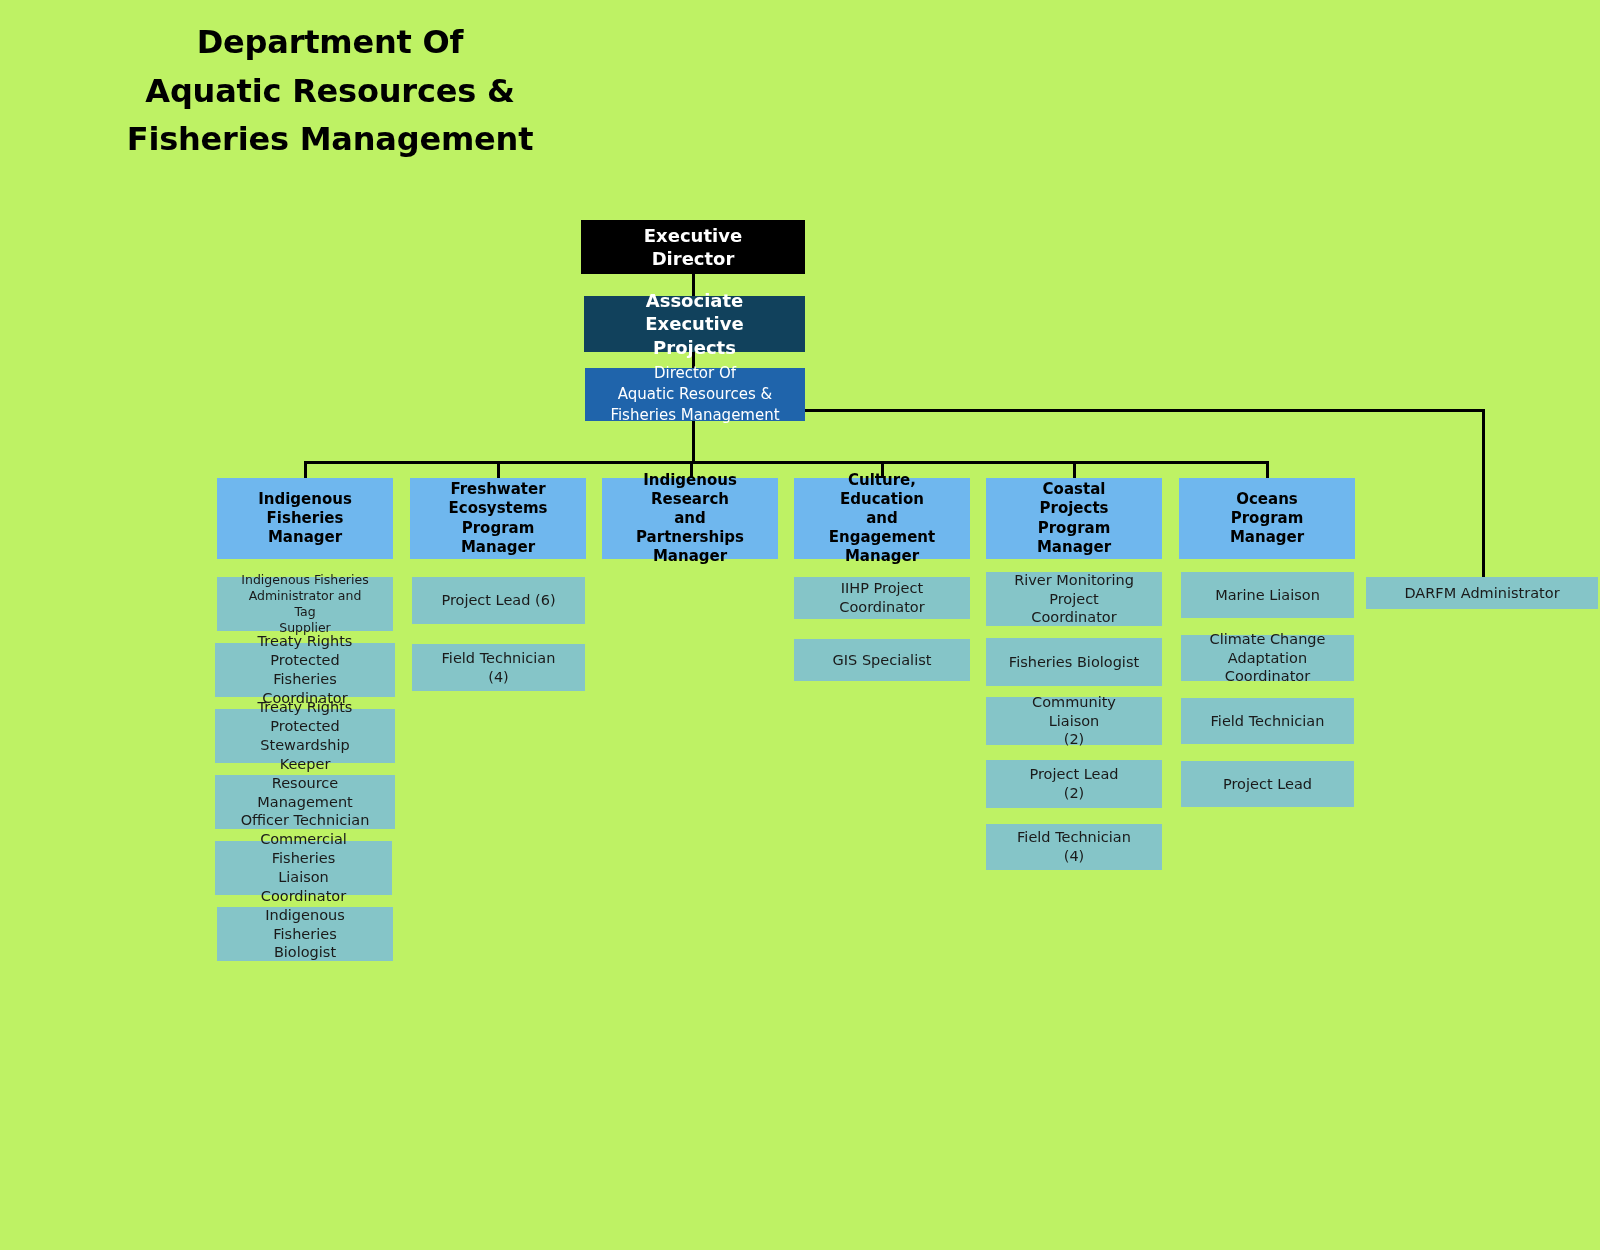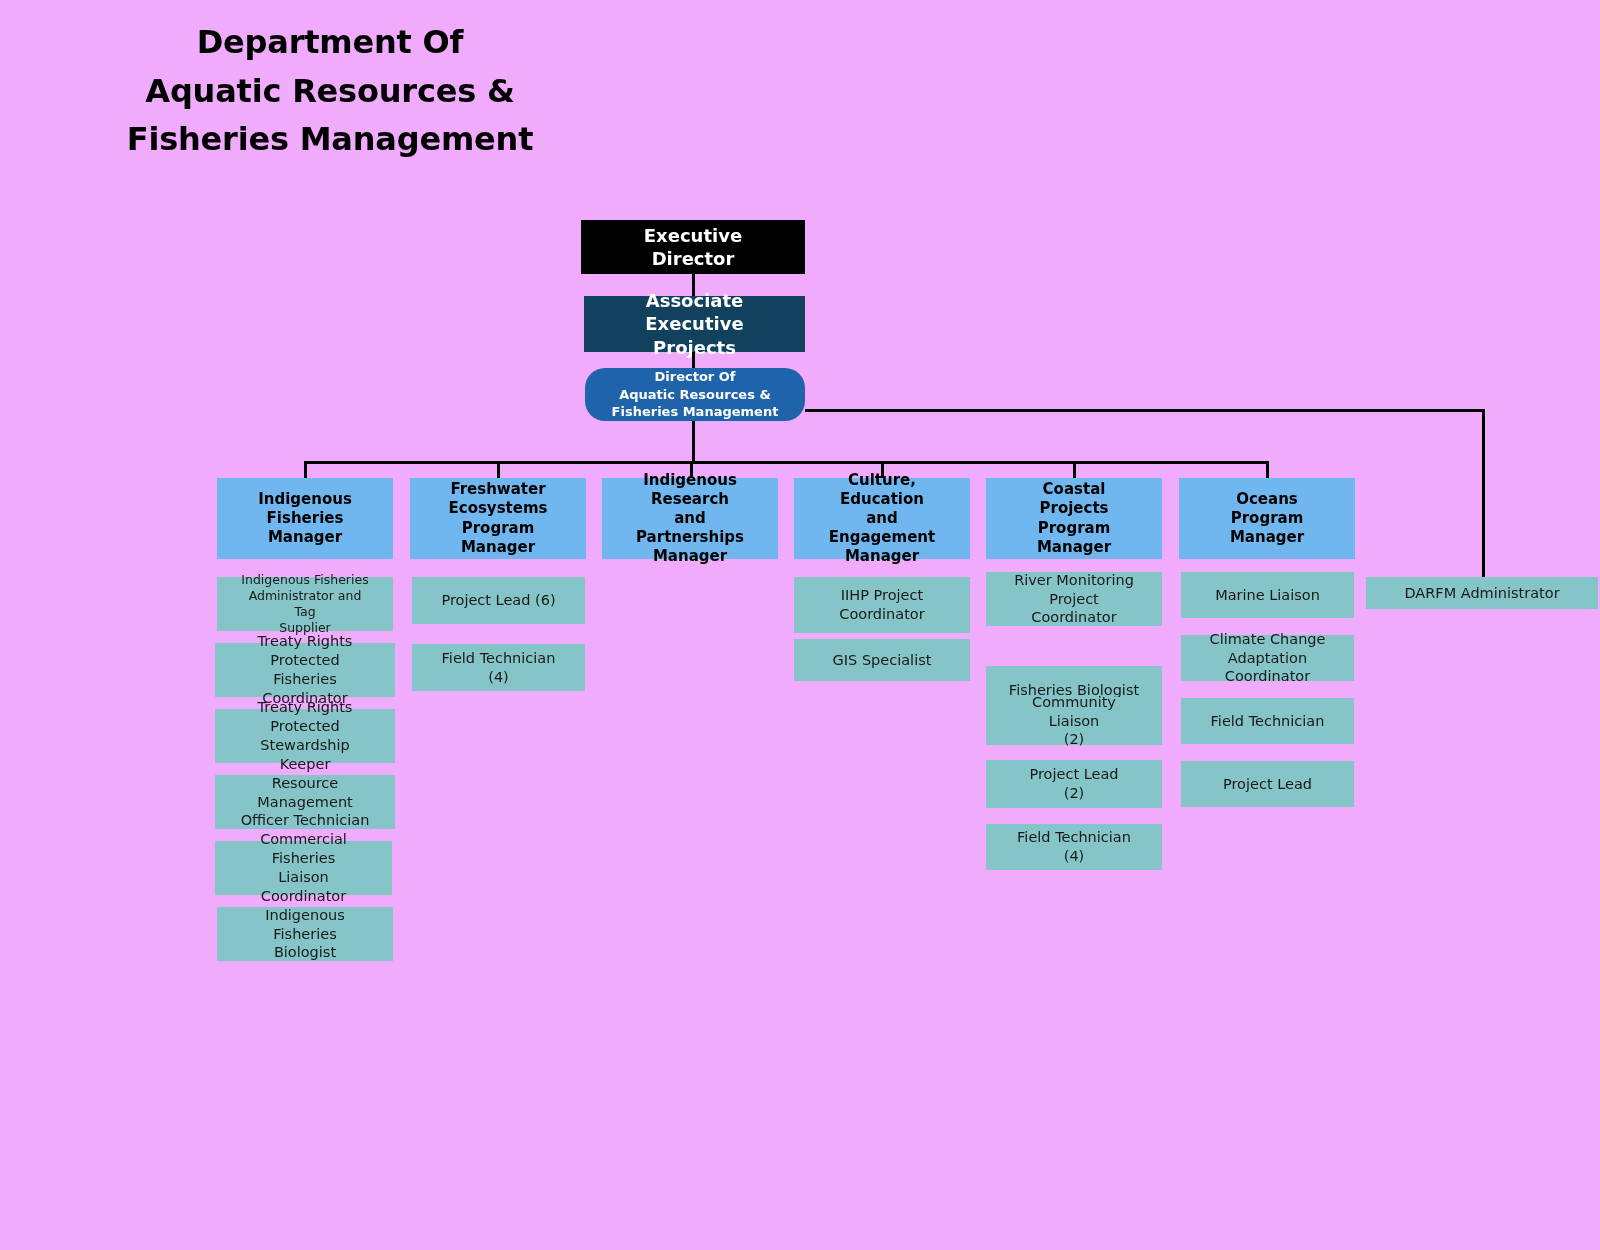--- a/index.html
+++ b/index.html
@@ -4,21 +4,21 @@
 <style>
   html, body {
     margin: 0;
     padding: 0;
     background: #ffffff;
   }
   #page {
     position: relative;
     width: 1600px;
     height: 1250px;
-    background: #f0abfc;
+    background: #bef264;
     font-family: "DejaVu Sans", "Liberation Sans", sans-serif;
     overflow: hidden;
   }
 
   
   #chart-title {
     position: absolute;
     left: 70px;
     top: 18px;
     width: 520px;
@@ -52,24 +52,23 @@
   }
   .node.assoc {
     background: #11415c;
     color: #ffffff;
     font-size: 18px;
     font-weight: 700;
   }
   .node.director {
     background: #1f64ab;
     color: #ffffff;
-    font-size: 13px;
-    font-weight: 700;
+    font-size: 15px;
+    font-weight: 400;
     line-height: 1.38;
-    border-radius: 20px;
   }
   .node.manager {
     background: #6fb7ee;
     color: #000000;
     font-size: 15px;
     font-weight: 700;
   }
   .node.staff {
     background: #85c5c8;
     color: #1a1a1a;
@@ -148,28 +147,28 @@
   <div class="node staff" style="left:412px; top:577px; width:173px; height:47px;">Project Lead (6)</div>
   <div class="node staff" style="left:412px; top:644px; width:173px; height:47px;">Field Technician (4)</div>
 
   <div class="node manager" style="left:602px; top:478px; width:176px; height:81px;">Indigenous Research
 and Partnerships
 Manager</div>
 
   <div class="node manager" style="left:794px; top:478px; width:176px; height:81px;">Culture, Education
 and Engagement
 Manager</div>
-  <div class="node staff" style="left:794px; top:577px; width:176px; height:56px;">IIHP Project Coordinator</div>
+  <div class="node staff" style="left:794px; top:577px; width:176px; height:42px;">IIHP Project Coordinator</div>
   <div class="node staff" style="left:794px; top:639px; width:176px; height:42px;">GIS Specialist</div>
 
   <div class="node manager" style="left:986px; top:478px; width:176px; height:81px;">Coastal Projects
 Program Manager</div>
   <div class="node staff" style="left:986px; top:572px; width:176px; height:54px;">River Monitoring Project
 Coordinator</div>
-  <div class="node staff" style="left:986px; top:638px; width:176px; height:48px;margin-top:28px;">Fisheries Biologist</div>
+  <div class="node staff" style="left:986px; top:638px; width:176px; height:48px;">Fisheries Biologist</div>
   <div class="node staff" style="left:986px; top:697px; width:176px; height:48px;">Community Liaison
 (2)</div>
   <div class="node staff" style="left:986px; top:760px; width:176px; height:48px;">Project Lead
 (2)</div>
   <div class="node staff" style="left:986px; top:824px; width:176px; height:46px;">Field Technician (4)</div>
 
   <div class="node manager" style="left:1179px; top:478px; width:176px; height:81px;">Oceans
 Program Manager</div>
   <div class="node staff" style="left:1181px; top:572px; width:173px; height:46px;">Marine Liaison</div>
   <div class="node staff" style="left:1181px; top:635px; width:173px; height:46px;">Climate Change

